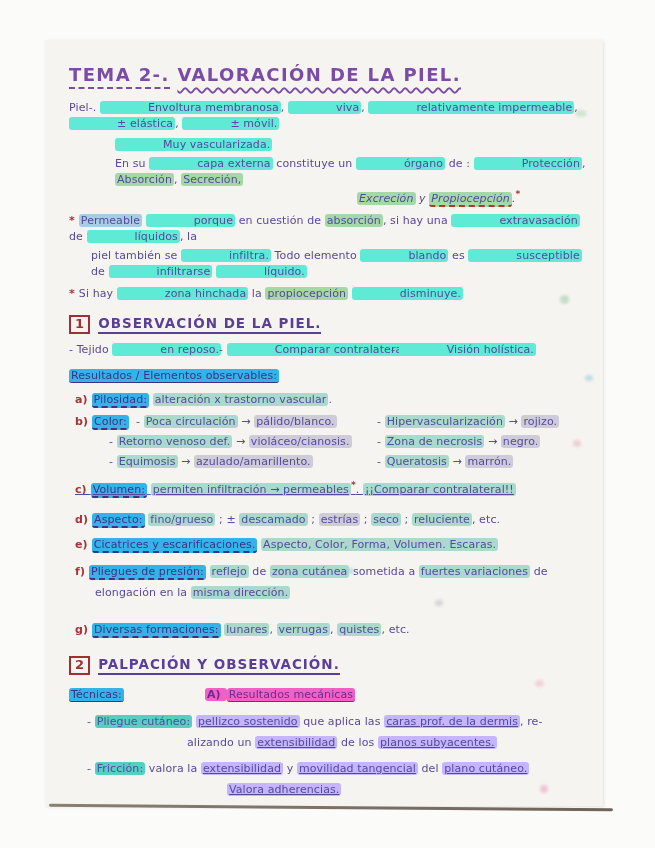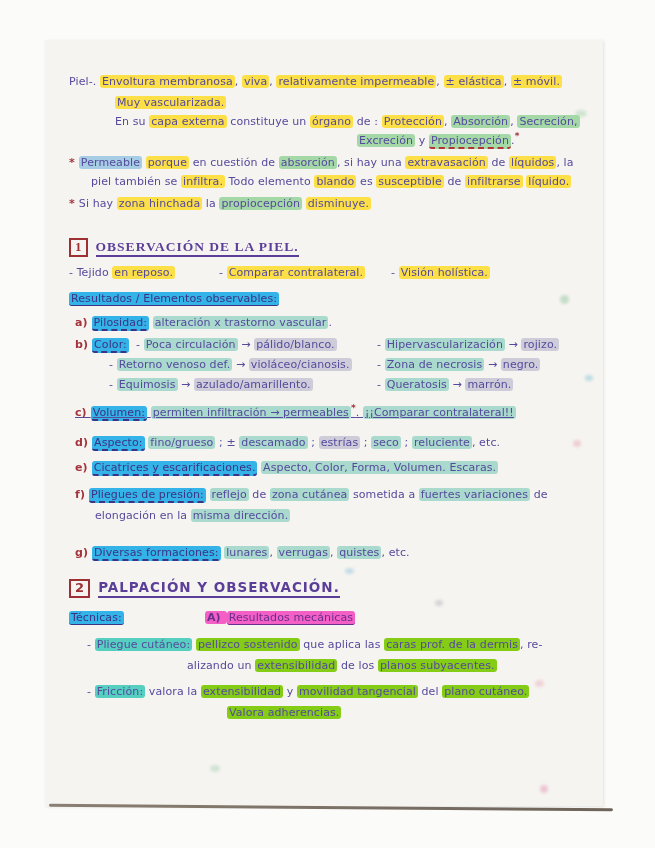--- a/index.html
+++ b/index.html
@@ -42,28 +42,28 @@
     font-size:13px;line-height:14px;
   }
   .u{border-bottom:1.5px solid currentColor;padding-bottom:1px;}
   .udash{border-bottom:2px dashed currentColor;padding-bottom:2px;}
   .udashred{border-bottom:2px dashed #b23434;padding-bottom:1px;}
   .uwavy{text-decoration:underline;text-decoration-style:wavy;text-decoration-thickness:2px;text-underline-offset:6px;}
   .hpink,.hgreen,.hblue,.hlblue,.hmint,.hgray,.hteal,.hlgreen,.hmag{
     padding:0 2px;border-radius:3px;
     box-decoration-break:clone;-webkit-box-decoration-break:clone;
   }
-  .hpink{background:#fde047;}
+  .hpink{background:#5eead4;padding-left:48px;}
   .hgreen{background:#a5d8a7;}
   .hblue{background:#33b3e8;color:#3c3382;}
   .hlblue{background:#a6cde4;}
   .hmint{background:#a9dacd;}
   .hgray{background:#cfccda;}
   .hteal{background:#56cfc0;}
-  .hlgreen{background:#84cc16;}
+  .hlgreen{background:#c4b5fd;text-decoration:underline;}
   .hmag{background:#f35fc5;color:#6b2d8f;}
   .sup{position:relative;top:-5px;font-size:9px;font-weight:bold;}
   .spot{position:absolute;border-radius:50%;filter:blur(1.5px);}
 </style>
 </head>
 <body>
 
 <div class="photo">
   <div class="paper">
 
@@ -71,28 +71,29 @@
     <i class="spot" style="left:515px;top:255px;width:9px;height:9px;background:rgba(150,200,160,0.5);"></i>
     <i class="spot" style="left:540px;top:335px;width:8px;height:6px;background:rgba(120,190,210,0.45);"></i>
     <i class="spot" style="left:528px;top:400px;width:8px;height:7px;background:rgba(230,150,160,0.4);"></i>
     <i class="spot" style="left:300px;top:528px;width:9px;height:6px;background:rgba(120,185,215,0.4);"></i>
     <i class="spot" style="left:390px;top:560px;width:8px;height:6px;background:rgba(180,180,190,0.5);"></i>
     <i class="spot" style="left:490px;top:640px;width:9px;height:7px;background:rgba(230,150,170,0.35);"></i>
     <i class="spot" style="left:165px;top:725px;width:10px;height:7px;background:rgba(150,205,165,0.4);"></i>
     <i class="spot" style="left:495px;top:745px;width:8px;height:8px;background:rgba(225,130,170,0.4);"></i>
 
     <div class="doc">
+        <div class="line title-line" style="margin-top: 0px;"><span class="seg udash">TEMA 2-.</span><span class="seg"> </span><span class="seg uwavy">VALORACIÓN DE LA PIEL.</span></div>
         <div class="line" style="margin-top: 12px;"><span class="seg">Piel-. </span><span class="seg hpink">Envoltura membranosa</span><span class="seg">, </span><span class="seg hpink">viva</span><span class="seg">, </span><span class="seg hpink">relativamente impermeable</span><span class="seg">, </span><span class="seg hpink">± elástica</span><span class="seg">, </span><span class="seg hpink">± móvil.</span></div>
         <div class="line" style="margin-top: 5px; padding-left: 46px;"><span class="seg hpink">Muy vascularizada.</span></div>
         <div class="line" style="margin-top: 3px; padding-left: 46px;"><span class="seg">En su </span><span class="seg hpink">capa externa</span><span class="seg"> constituye un </span><span class="seg hpink">órgano</span><span class="seg"> de : </span><span class="seg hpink">Protección</span><span class="seg">, </span><span class="seg hgreen">Absorción</span><span class="seg">, </span><span class="seg hgreen">Secreción,</span></div>
-        <div class="line" style="margin-top: 3px; padding-left: 288px;"><span class="seg hgreen">Excreción</span><span class="seg"> y </span><span class="seg hgreen udashred">Propiocepción</span><span class="seg">.</span><span class="seg red sup">*</span></div>
+        <div class="line" style="margin-top: 3px; padding-left: 288px; font-style: italic;"><span class="seg hgreen">Excreción</span><span class="seg"> y </span><span class="seg hgreen udashred">Propiocepción</span><span class="seg">.</span><span class="seg red sup">*</span></div>
         <div class="line" style="margin-top: 6px;"><span class="seg red">* </span><span class="seg hlblue">Permeable</span><span class="seg"> </span><span class="seg hpink">porque</span><span class="seg"> en cuestión de </span><span class="seg hgreen">absorción</span><span class="seg">, si hay una </span><span class="seg hpink">extravasación</span><span class="seg"> de </span><span class="seg hpink">líquidos</span><span class="seg">, la</span></div>
         <div class="line" style="margin-top: 3px; padding-left: 22px;"><span class="seg">piel también se </span><span class="seg hpink">infiltra.</span><span class="seg"> Todo elemento </span><span class="seg hpink">blando</span><span class="seg"> es </span><span class="seg hpink">susceptible</span><span class="seg"> de </span><span class="seg hpink">infiltrarse</span><span class="seg"> </span><span class="seg hpink">líquido.</span></div>
         <div class="line" style="margin-top: 6px;"><span class="seg red">* </span><span class="seg">Si hay </span><span class="seg hpink">zona hinchada</span><span class="seg"> la </span><span class="seg hgreen">propiocepción</span><span class="seg"> </span><span class="seg hpink">disminuye.</span></div>
-        <div class="line head-line" style="margin-top: 25px; font-family: Liberation Serif, serif;"><span class="seg box">1</span><span class="seg head">OBSERVACIÓN DE LA PIEL.</span></div>
+        <div class="line head-line" style="margin-top: 11px;"><span class="seg box">1</span><span class="seg head">OBSERVACIÓN DE LA PIEL.</span></div>
         <div class="line" style="margin-top: 8px;"><span class="seg">- Tejido </span><span class="seg hpink">en reposo.</span><span class="overlay" style="left: 150px;"><span class="seg">- </span><span class="seg hpink">Comparar contralateral.</span></span><span class="overlay" style="left: 322px;"><span class="seg">- </span><span class="seg hpink">Visión holística.</span></span></div>
         <div class="line" style="margin-top: 10px;"><span class="seg hblue u">Resultados / Elementos observables:</span></div>
         <div class="line" style="margin-top: 8px; padding-left: 6px;"><span class="seg red">a) </span><span class="seg hblue udash">Pilosidad:</span><span class="seg"> </span><span class="seg hmint">alteración x trastorno vascular</span><span class="seg">.</span></div>
         <div class="line" style="margin-top: 6px; padding-left: 6px;"><span class="seg red">b) </span><span class="seg hblue udash">Color:</span><span class="seg">  - </span><span class="seg hmint">Poca circulación</span><span class="seg"> → </span><span class="seg hgray">pálido/blanco.</span><span class="overlay" style="left: 308px;"><span class="seg">- </span><span class="seg hmint">Hipervascularización</span><span class="seg"> → </span><span class="seg hgray">rojizo.</span></span></div>
         <div class="line" style="margin-top: 4px; padding-left: 40px;"><span class="seg">- </span><span class="seg hmint">Retorno venoso def.</span><span class="seg"> → </span><span class="seg hgray">violáceo/cianosis.</span><span class="overlay" style="left: 308px;"><span class="seg">- </span><span class="seg hmint">Zona de necrosis</span><span class="seg"> → </span><span class="seg hgray">negro.</span></span></div>
         <div class="line" style="margin-top: 4px; padding-left: 40px;"><span class="seg">- </span><span class="seg hmint">Equimosis</span><span class="seg"> → </span><span class="seg hgray">azulado/amarillento.</span><span class="overlay" style="left: 308px;"><span class="seg">- </span><span class="seg hmint">Queratosis</span><span class="seg"> → </span><span class="seg hgray">marrón.</span></span></div>
         <div class="line" style="margin-top: 12px; padding-left: 6px; text-decoration: underline;"><span class="seg red">c) </span><span class="seg hblue udash">Volumen:</span><span class="seg"> </span><span class="seg hmint">permiten infiltración → permeables</span><span class="seg red sup">*</span><span class="seg">. </span><span class="seg hmint">¡¡Comparar contralateral!!</span></div>
         <div class="line" style="margin-top: 14px; padding-left: 6px;"><span class="seg red">d) </span><span class="seg hblue udash">Aspecto:</span><span class="seg"> </span><span class="seg hmint">fino/grueso</span><span class="seg"> ; ± </span><span class="seg hmint">descamado</span><span class="seg"> ; </span><span class="seg hgray">estrías</span><span class="seg"> ; </span><span class="seg hmint">seco</span><span class="seg"> ; </span><span class="seg hmint">reluciente</span><span class="seg">, etc.</span></div>
         <div class="line" style="margin-top: 9px; padding-left: 6px;"><span class="seg red">e) </span><span class="seg hblue udash">Cicatrices y escarificaciones.</span><span class="seg"> </span><span class="seg hmint">Aspecto, Color, Forma, Volumen. Escaras.</span></div>
         <div class="line" style="margin-top: 11px; padding-left: 6px;"><span class="seg red">f) </span><span class="seg hblue udash">Pliegues de presión:</span><span class="seg"> </span><span class="seg hmint">reflejo</span><span class="seg"> de </span><span class="seg hmint">zona cutánea</span><span class="seg"> sometida a </span><span class="seg hmint">fuertes variaciones</span><span class="seg"> de</span></div>

